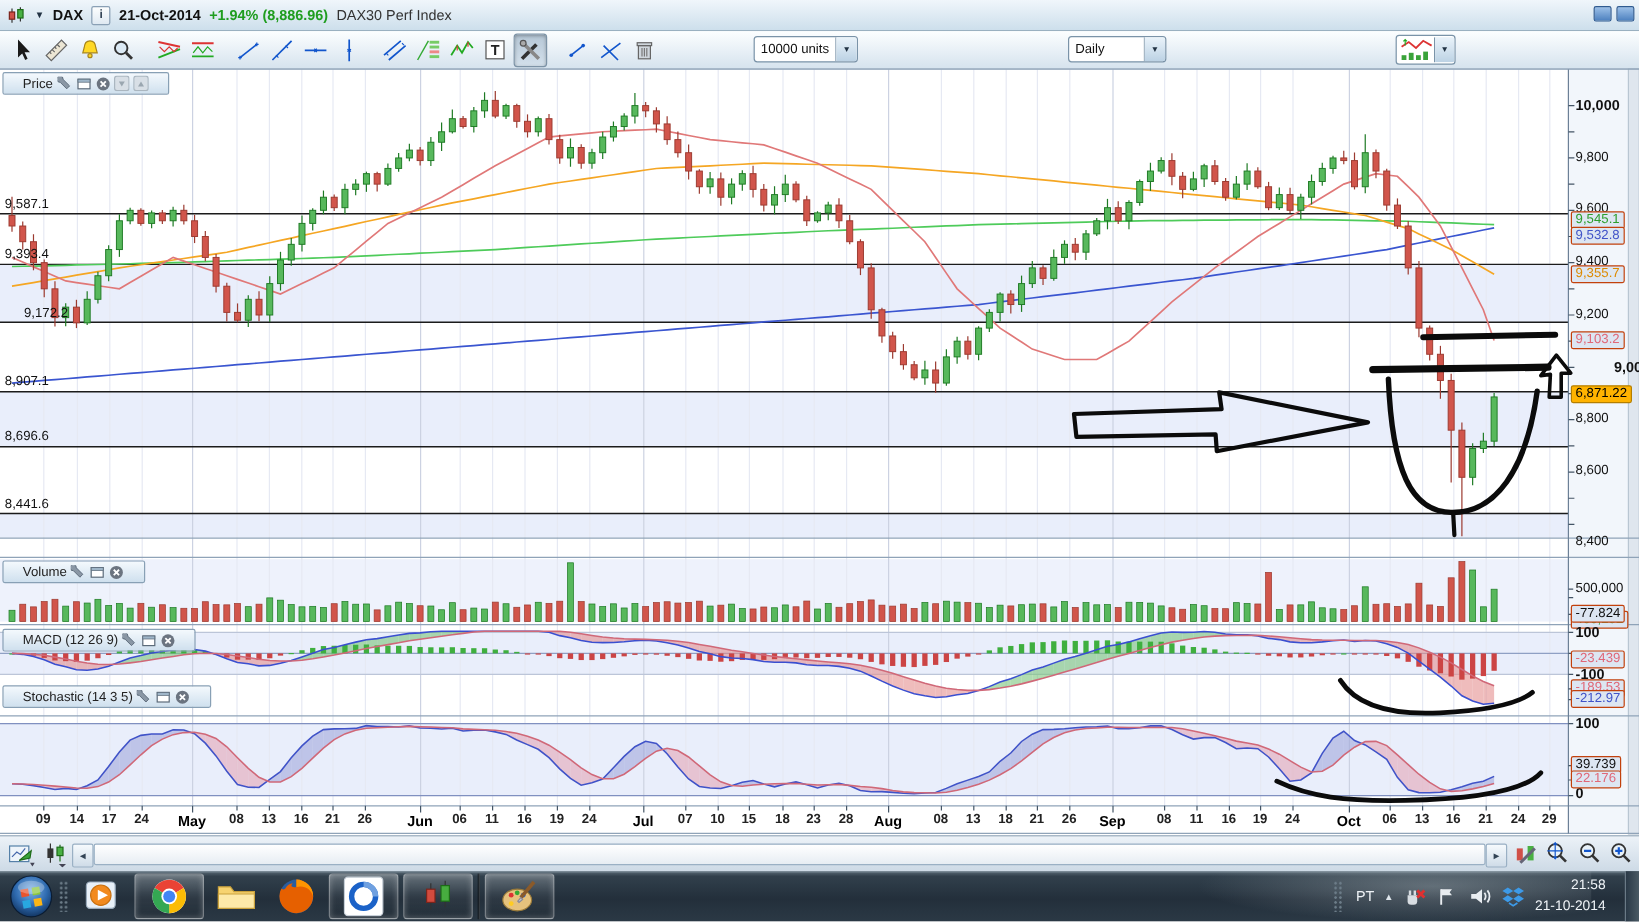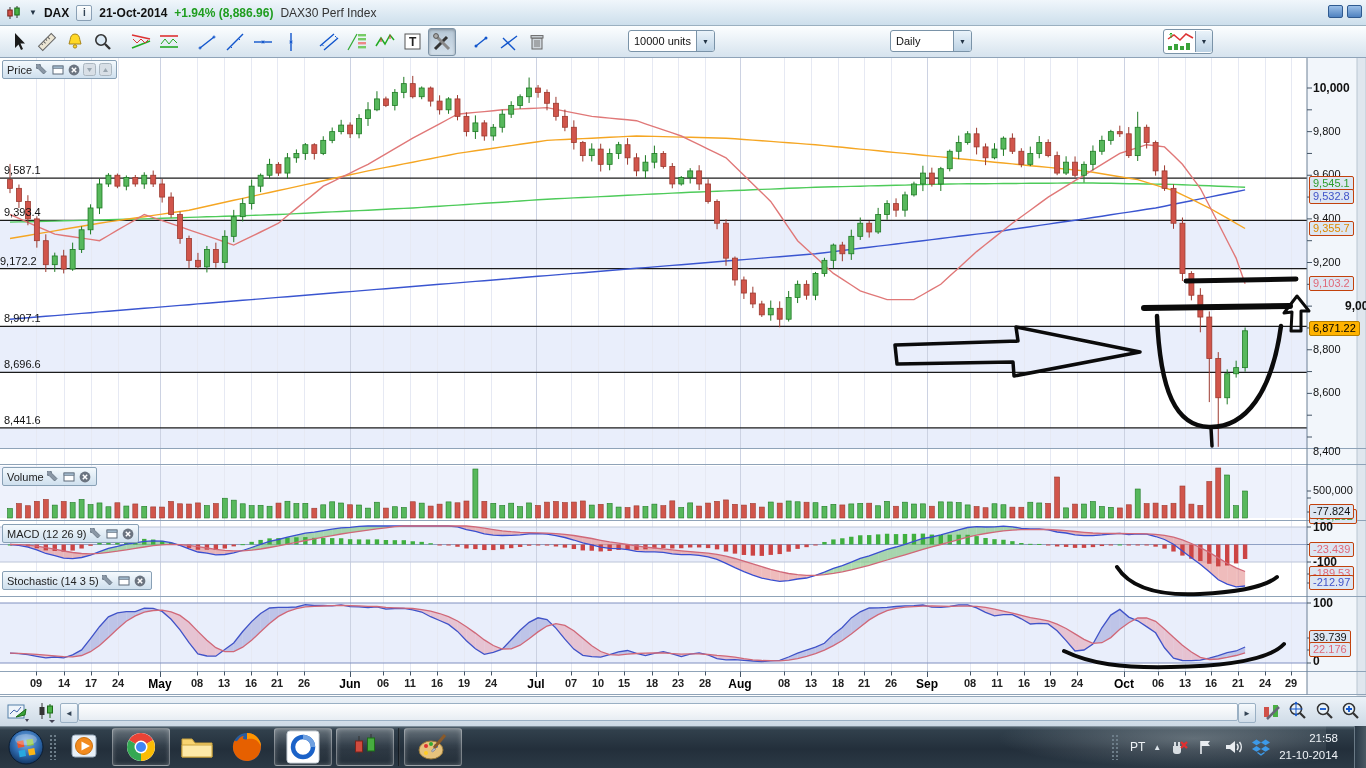--- a/index.html
+++ b/index.html
@@ -35,21 +35,21 @@
   
   #chart-svg{position:absolute;left:0;top:0;z-index:1;}
   #overlay{position:absolute;left:0;top:0;width:1366px;height:768px;z-index:5;pointer-events:none;}
   .axlabel{position:absolute;font-size:11px;color:#111;white-space:nowrap;}
   .axlabel.big{font-weight:bold;font-size:12px;}
   .badge{position:absolute;font-size:11px;padding:0 3px;background:#dde6f2;border:1px solid #c2410c;
     border-radius:2px;white-space:nowrap;line-height:13px;}
   .lvl{position:absolute;font-size:11px;color:#111;white-space:nowrap;}
   .xlab{position:absolute;font-size:11px;font-weight:bold;color:#222;width:34px;text-align:center;top:677px;}
   .xlab.mon{font-size:12px;color:#000;}
-  .ptab{position:absolute;left:2px;height:17px;display:flex;align-items:center;gap:3px;padding:0 4px;
+  .ptab{position:absolute;left:2px;height:17px;display:flex;align-items:center;gap:3px;padding:0 16px;
     background:linear-gradient(#f4f9fd,#cfe0ee);border:1px solid #88a0b5;border-radius:2px;
     font-size:11px;color:#222;z-index:6;}
   .ticon{display:inline-flex;width:13px;height:13px;align-items:center;justify-content:center;}
   #copyright{position:absolute;left:0;top:449px;width:1366px;height:15px;font-size:11px;color:#222;
     display:flex;align-items:center;gap:8px;padding-left:5px;box-sizing:border-box;z-index:6;}
   #copyright .it{font-style:italic;}
   #anno{position:absolute;left:655px;top:337px;font-size:13.5px;font-weight:bold;color:#0a0a0a;
     line-height:19.5px;z-index:7;}
   
   #bottombar{position:absolute;left:0;top:696px;width:1366px;height:30px;
@@ -1083,21 +1083,21 @@
       <div class="axlabel" style="position: absolute; left: 1313px; top: 124.626px;">9,800</div>
       <div class="axlabel" style="position: absolute; left: 1313px; top: 168.252px;">9,600</div>
       <div class="axlabel" style="position: absolute; left: 1313px; top: 211.878px;">9,400</div>
       <div class="axlabel" style="position: absolute; left: 1313px; top: 255.504px;">9,200</div>
       <div class="axlabel big" style="position: absolute; left: 1345px; top: 299.13px;">9,000</div>
       <div class="axlabel" style="position: absolute; left: 1313px; top: 342.756px;">8,800</div>
       <div class="axlabel" style="position: absolute; left: 1313px; top: 386.382px;">8,600</div>
       <div class="axlabel" style="position: absolute; left: 1313px; top: 430.008px; margin-top: 15px;">8,400</div>
       <div class="lvl" style="position: absolute; left: 4px; top: 164.066px;">9,587.1</div>
       <div class="lvl" style="position: absolute; left: 4px; top: 206.318px;">9,393.4</div>
-      <div class="lvl" style="position: absolute; left: 0; top: 254.568px;">9,172.2</div>
+      <div class="lvl" style="position: absolute; left: 20px; top: 254.568px;">9,172.2</div>
       <div class="lvl" style="position: absolute; left: 4px; top: 312.394px;">8,907.1</div>
       <div class="lvl" style="position: absolute; left: 4px; top: 358.311px;">8,696.6</div>
       <div class="lvl" style="position: absolute; left: 4px; top: 413.934px;">8,441.6</div>
       <div class="axlabel" style="position: absolute; left: 1313px; top: 484px;">500,000</div>
       <div class="badge" style="position: absolute; left: 1309px; top: 490px; color: rgb(45, 158, 45); margin-top: 19px;">400,252</div>
       <div class="badge" style="position: absolute; left: 1309px; top: 504px; color: rgb(17, 17, 17);">-77.824</div>
       <div class="axlabel big" style="position: absolute; left: 1313px; top: 520px;">100</div>
       <div class="axlabel big" style="position: absolute; left: 1313px; top: 555px;">-100</div>
       <div class="axlabel big" style="position: absolute; left: 1313px; top: 596px;">100</div>
       <div class="axlabel big" style="position: absolute; left: 1313px; top: 654px;">0</div>

